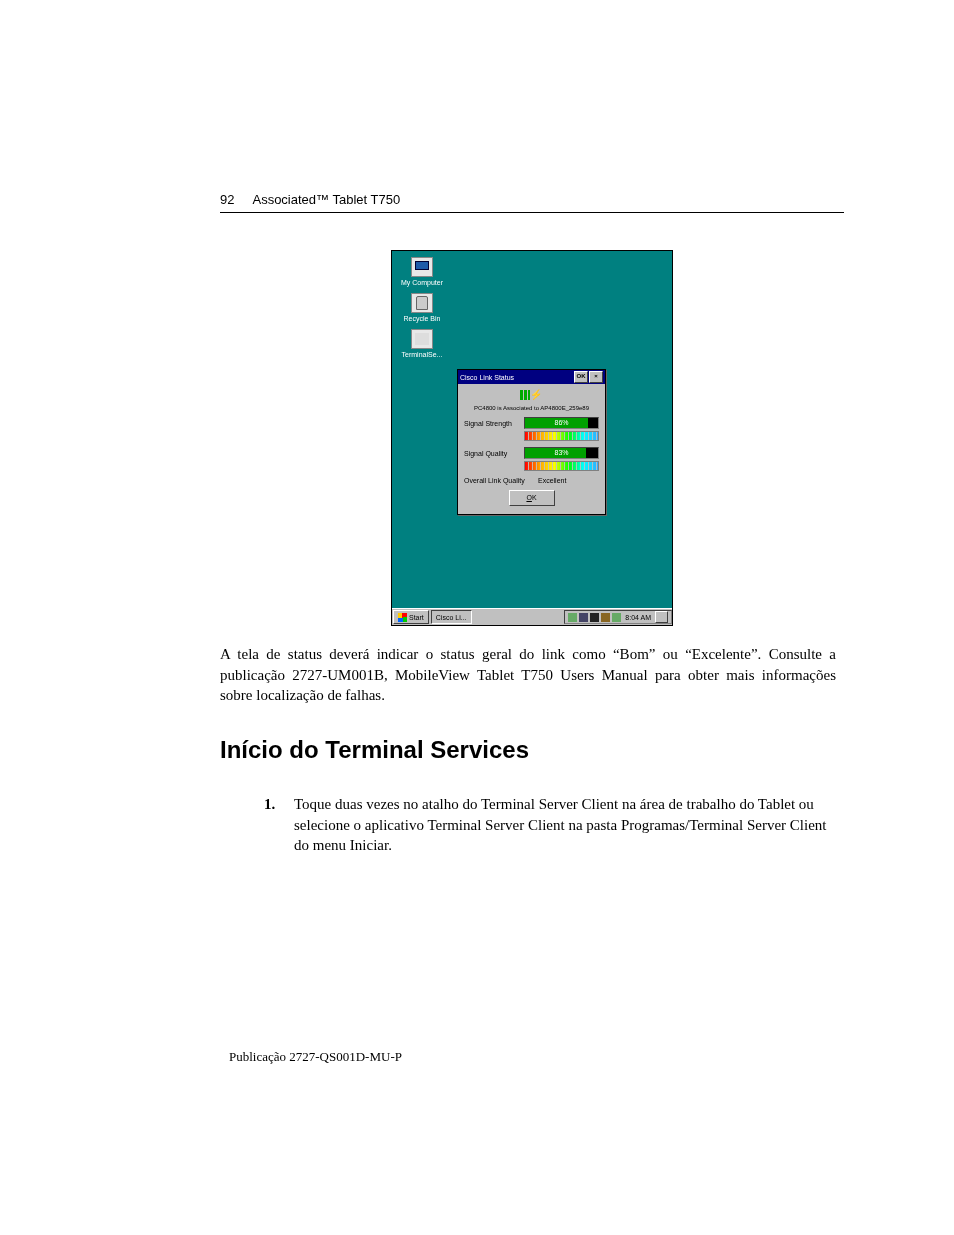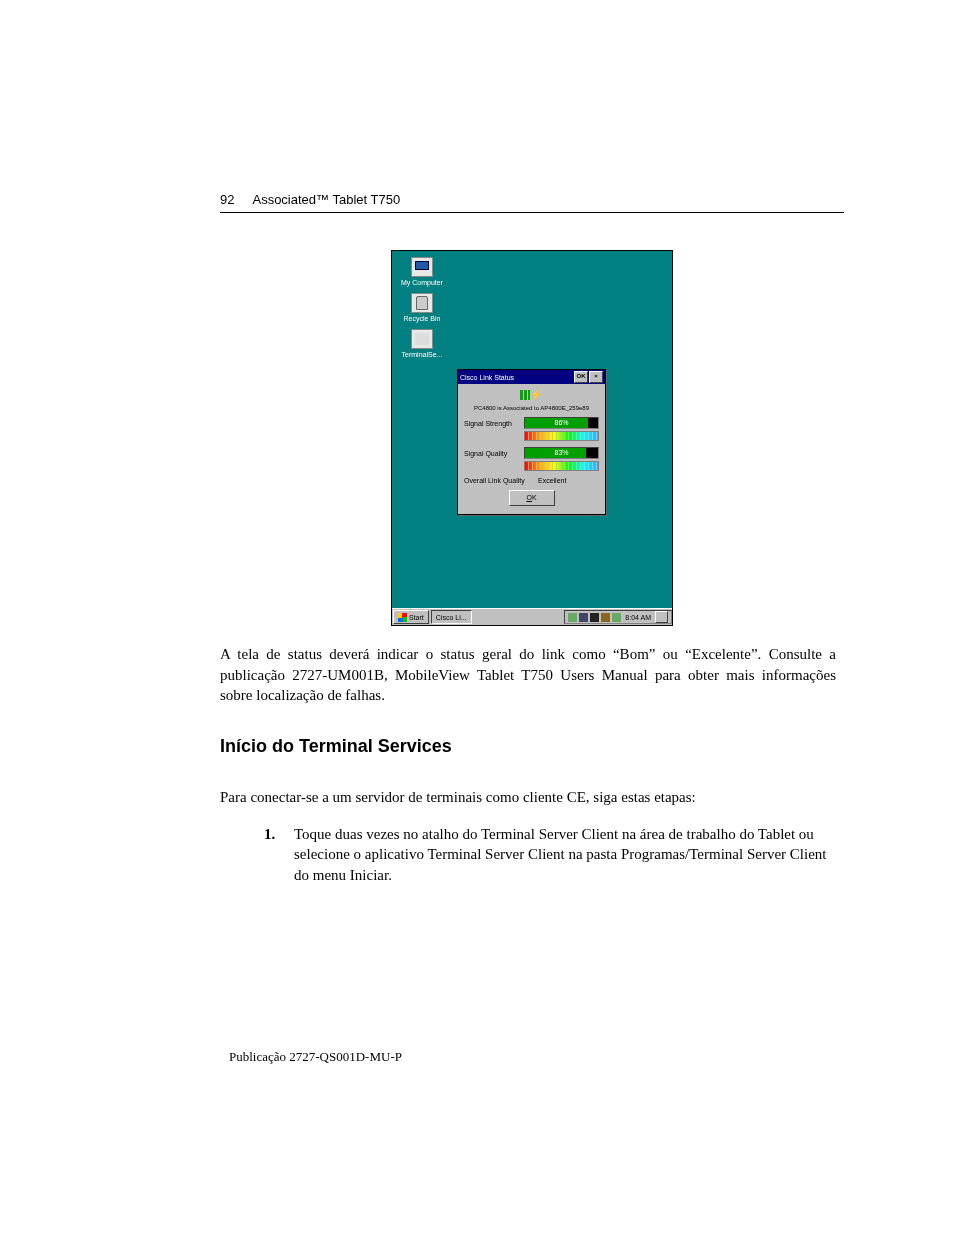--- a/index.html
+++ b/index.html
@@ -39,21 +39,21 @@
   .okbtn .u{text-decoration:underline}
   .taskbar{position:absolute;left:0;right:0;bottom:0;height:16px;background:#c0c0c0;border-top:1px solid #fff;display:flex;align-items:center;font-size:7px;color:#000}
   .tb-btn{height:12px;margin:0 1px;padding:0 4px;background:#c0c0c0;border:1px solid #fff;border-right-color:#404040;border-bottom-color:#404040;display:flex;align-items:center;gap:2px}
   .tb-btn.pressed{border:1px solid #404040;border-right-color:#fff;border-bottom-color:#fff}
   .tb-flag{width:9px;height:9px;background:conic-gradient(red 0 25%,#0c0 0 50%,#06f 0 75%,#fc0 0)}
   .tray{margin-left:auto;height:12px;border:1px solid #808080;border-top-color:#404040;border-left-color:#404040;display:flex;align-items:center;padding:0 3px;gap:2px}
   .tray .ti{width:9px;height:9px;background:#888}
   .tray .clock{font-size:7px;margin-left:2px}
   .tray .desk{width:11px;height:10px;background:#c0c0c0;border:1px solid #fff;border-right-color:#404040;border-bottom-color:#404040;margin-left:2px}
   .body-text{font-size:15px;line-height:1.38;text-align:justify;margin:10px 8px 30px 0}
-  h2.section{font-family:Arial,Helvetica,sans-serif;font-weight:bold;font-size:18px;margin:26px 0 30px 0}
+  h2.section{font-family:Arial,Helvetica,sans-serif;font-weight:bold;font-size:24px;margin:26px 0 30px 0}
   .para{font-size:15px;line-height:1.38;margin-bottom:16px}
   ol.steps{list-style:none;padding:0;margin:0 0 0 44px}
   ol.steps li{position:relative;padding-left:30px;font-size:15px;line-height:1.38}
   ol.steps li .num{position:absolute;left:0;font-weight:bold}
   .footer{position:absolute;left:229px;bottom:170px;font-family:Liberation Serif, serif;font-size:13px}
 </style>
 </head>
 <body>
 
 <div class="page">
@@ -137,21 +137,20 @@
             <span class="desk"></span>
           </div>
         </div>
       </div>
     </div>
 
     <p class="body-text">A tela de status deverá indicar o status geral do link como “Bom” ou “Excelente”. Consulte a publicação 2727-UM001B, MobileView Tablet T750 Users Manual para obter mais informações sobre localização de falhas.</p>
 
     <h2 class="section">Início do Terminal Services</h2>
 
-    <p class="para">Para conectar-se a um servidor de terminais como cliente CE, siga estas etapas:</p>
 
     <ol class="steps">
       <li>
         <span class="num">1.</span>
         <span>Toque duas vezes no atalho do Terminal Server Client na área de trabalho do Tablet ou selecione o aplicativo Terminal Server Client na pasta Programas/Terminal Server Client do menu Iniciar.</span>
       </li>
     </ol>
   </div>
 
   <div class="footer">Publicação 2727-QS001D-MU-P</div>

